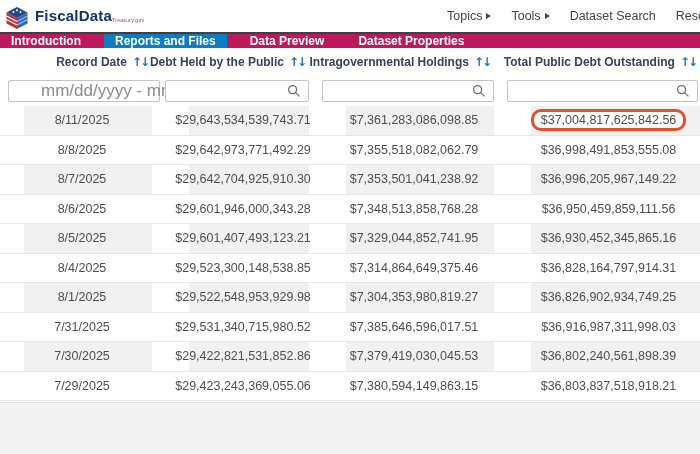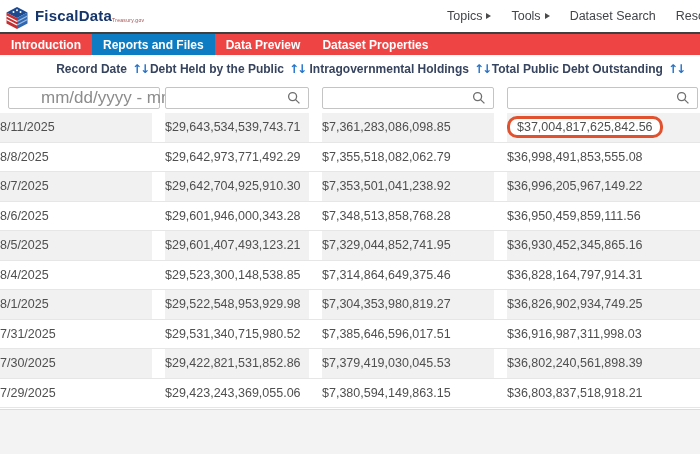--- a/index.html
+++ b/index.html
@@ -18,49 +18,49 @@
     gap:20px; white-space:nowrap; }
   .nav-item { display:flex; align-items:center; gap:4px; font-size:12.5px; color:#42454a; cursor:pointer; }
   .caret { width:0; height:0; border-left:5px solid #4a4a4a;
     border-top:3.5px solid transparent; border-bottom:3.5px solid transparent; }
 
   
   .breadcrumb { height:27px; background:#f1f1f1; display:flex; align-items:center;
     padding-left:3px; font-size:13px; color:#333; flex:0 0 auto; }
 
   
-  .tab-bar { height:21px; background:#ef4444; display:flex; flex:0 0 auto; }
+  .tab-bar { height:14px; background:#be185d; display:flex; flex:0 0 auto;gap:12px; }
   .tab { display:flex; align-items:center; padding:0 11px; color:#fff; font-weight:700;
     font-size:12px; cursor:pointer; }
   .tab.active { background:#0e7cc3; }
 
   
   .grid-row { display:grid; grid-template-columns:165px 157px 185px 193px; }
   .thead { height:27px; align-items:center; flex:0 0 auto; }
   .hcell { display:flex; align-items:flex-end; justify-content:flex-end; gap:5px;
     padding-right:4px; margin-right:13px; }
-  .hcell.last { margin-right:12px; }
+  .hcell.last { margin-right:0; }
   .hlabel { font-size:12px; font-weight:700; color:#37445f; white-space:nowrap; }
   .sort { font-family:"DejaVu Sans",sans-serif; font-size:12px; font-weight:700;
     color:#2373cc; letter-spacing:-2px; cursor:pointer; }
 
   .frow { height:31px; align-items:center; flex:0 0 auto; }
   .fcell { display:flex; align-items:center; margin-right:13px; }
   .fcell.last { margin-right:2px; }
   .input-box { height:22px; width:100%; background:#fff; border:1px solid #c4c4c4;
     border-radius:2px; display:flex; align-items:center; padding:0 7px; cursor:text; }
   .date-box { margin-left:8px; justify-content:space-between; }
   .search-box { justify-content:flex-end; }
   .placeholder { font-size:17px; color:#8c8c8c; white-space:nowrap;margin-left:25px; }
 
   .tbody { flex:0 0 auto; }
   .trow { display:grid; grid-template-columns:165px 157px 185px 193px; height:29.5px;
     border-bottom:1px solid #e6e6e6; }
-  .tcell { display:flex; align-items:center; justify-content:flex-start; padding-right:12px;
-    margin-right:13px; background:#fff; }
+  .tcell { display:flex; align-items:center; justify-content:center; padding-right:12px;
+    margin-right:13px; background:#fff;margin-left:24px; }
   .tcell.last { margin-right:0; padding-right:14px; }
   .trow.gray .tcell { background:#f1f1f1; }
   .val { font-size:12.5px; color:#4f4f4f; white-space:nowrap; }
   .val.hl { border:3px solid #e1512e; border-radius:10px; background:#fff; padding:1px 7px; }
 
   .bottom-strip { flex:1 1 auto; background:#f3f3f3; border-top:1px solid #dcdcdc; margin-top:1px; }
 
   svg { display:block; }
 </style>
 </head>

